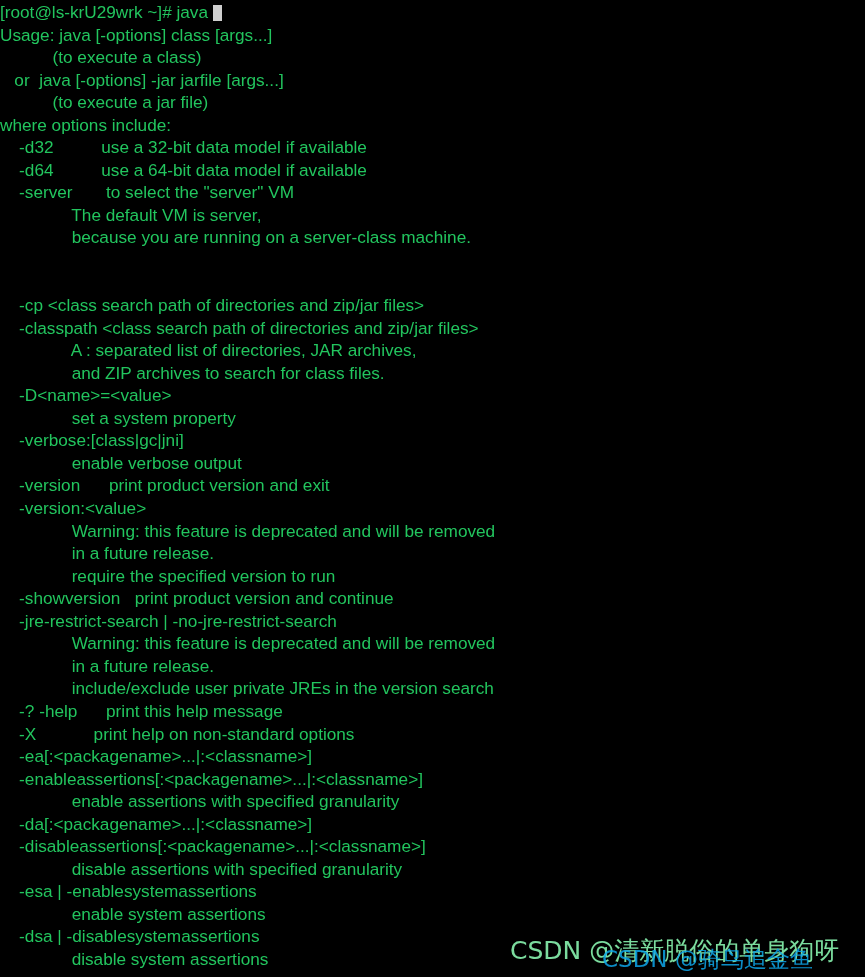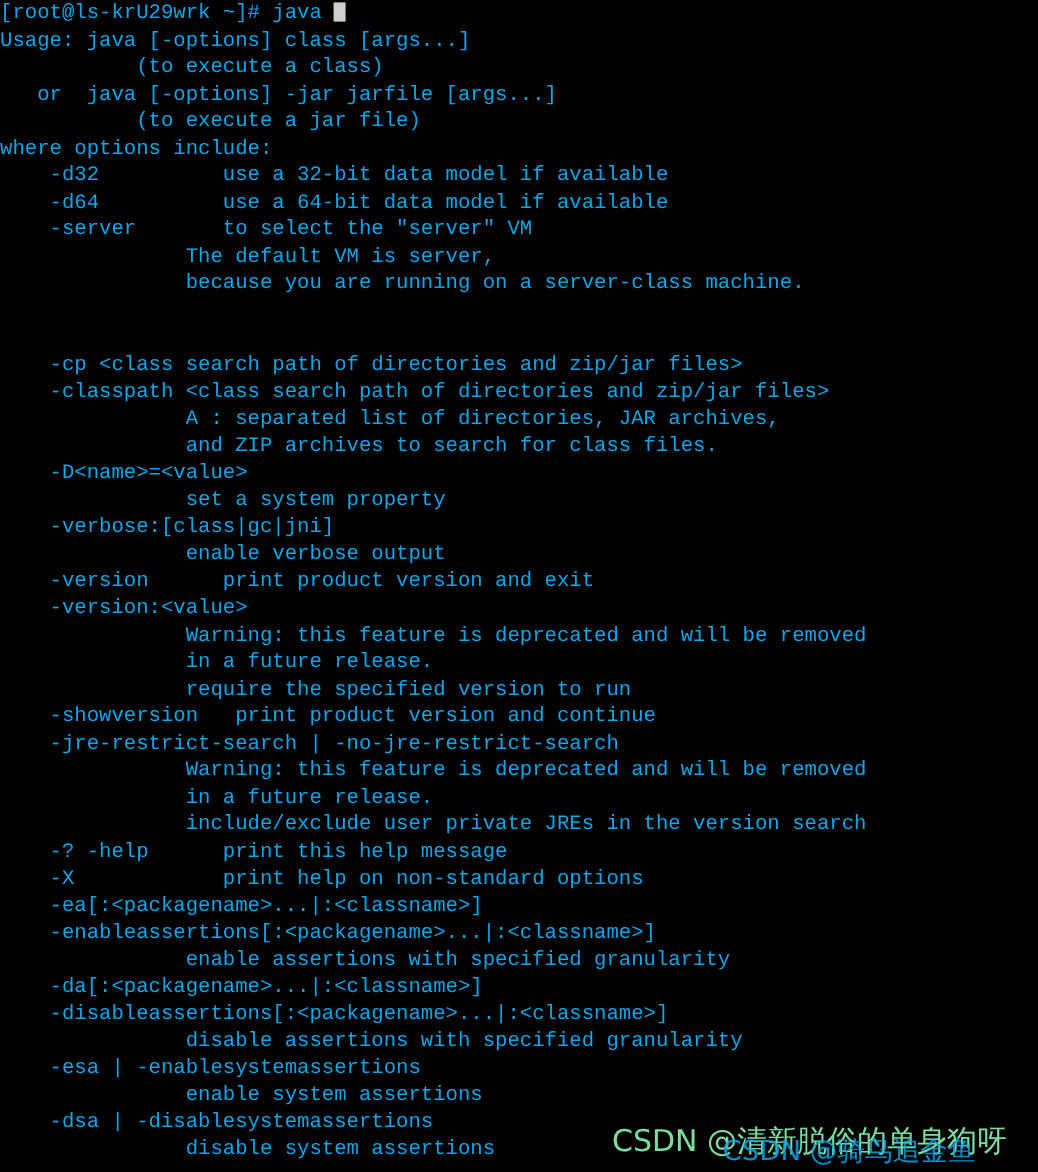--- a/index.html
+++ b/index.html
@@ -20,25 +20,25 @@
     height: 977px;
     background: #000000;
     color: #ffffff;
     overflow: hidden;
     box-sizing: border-box;
     padding: 1px 0 0 0;
   }
   #terminal-screen {
     margin: 0;
     padding: 0;
-    font-family: Liberation Mono, monospace;
+    font-family: Liberation Sans, sans-serif;
     font-size: 17.2px;
     line-height: 22.55px;
     letter-spacing: 0px;
-    color: #0ea5e9;
+    color: #22c55e;
     white-space: pre;
     overflow: hidden;
     font-weight: normal;
     -webkit-font-smoothing: none;
   }
   .term-line {
     display: block;
     height: 22.55px;
     white-space: pre;
     overflow: hidden;

